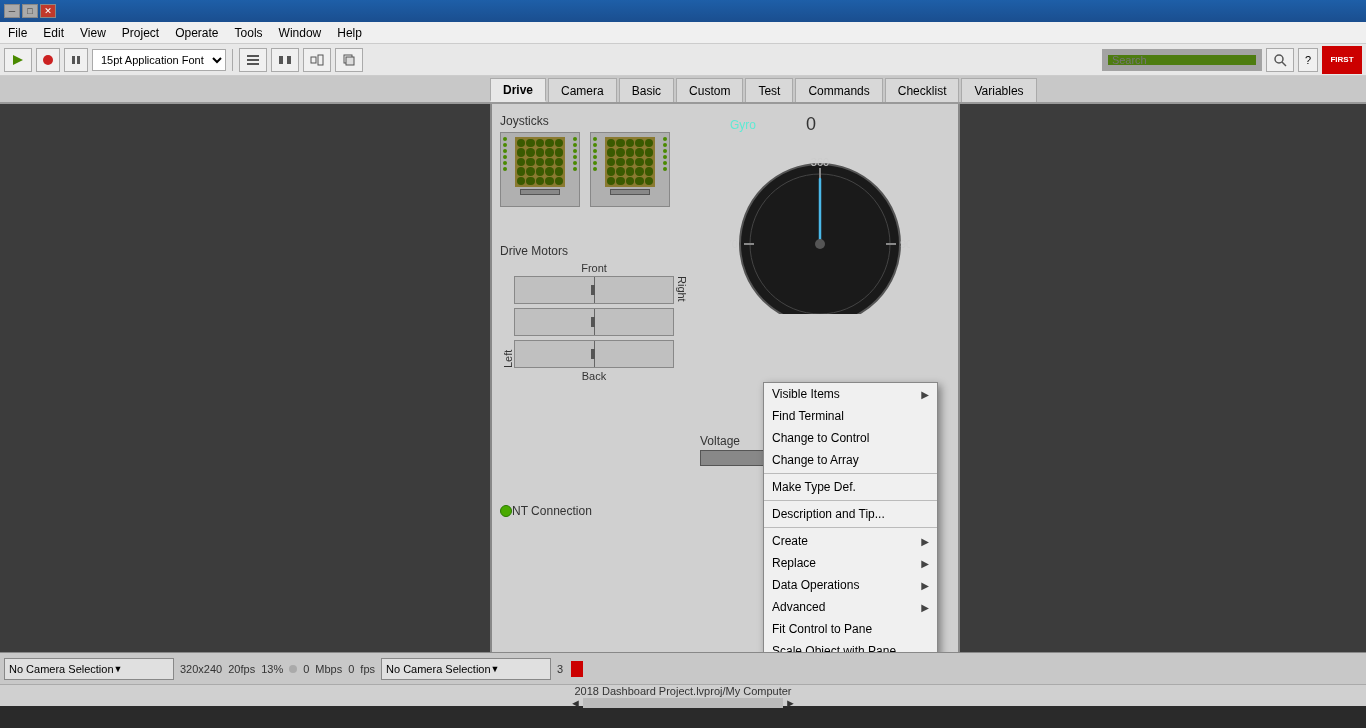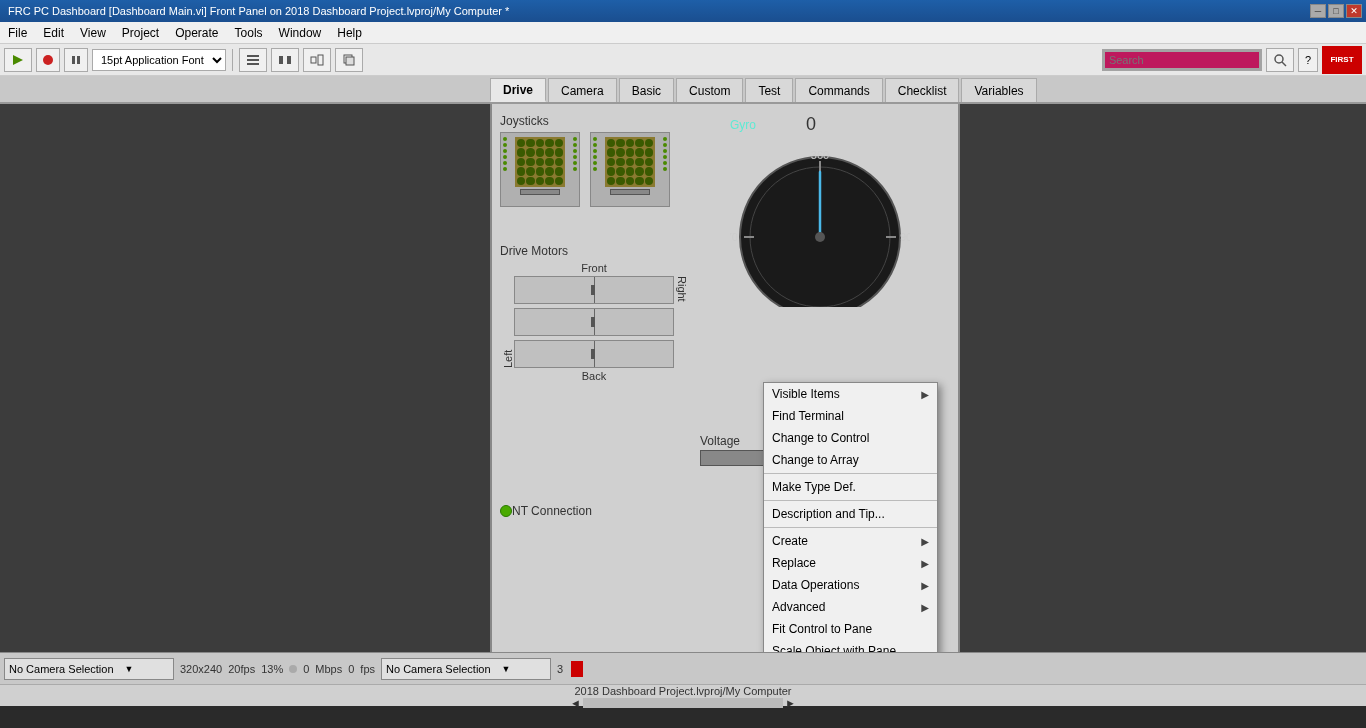--- a/index.html
+++ b/index.html
@@ -76,25 +76,25 @@
       font-size: 11px;
       border: 1px solid #aaa;
       background: white;
       padding: 0 4px;
       min-width: 130px;
     }
     .tb-sep { width: 1px; background: #aaa; height: 22px; margin: 0 2px; }
     .tb-spacer { flex: 1; }
     .search-box {
       height: 22px;
-      border: 3px solid #a3a3a3;
+      border: 6px solid #a3a3a3;
       padding: 0 4px;
       font-size: 11px;
       width: 160px;
-      background: #be185d;
+      background: #4d7c0f;
     }
 
     
     #main-content {
       position: relative;
       height: calc(728px - 22px - 22px - 32px - 22px - 22px);
       background: #3c3c3c;
       display: flex;
       flex-direction: column;
     }
@@ -209,21 +209,21 @@
       top: 10px;
       left: 730px;
       text-align: center;
     }
     .gyro-label { font-size: 12px; color: #5eead4; }
     .gyro-value { font-size: 18px; color: #333; margin-left: 20px; }
     .gyro-dial {
       width: 180px;
       height: 160px;
       position: relative;
-      margin-top: 12px;
+      margin-top: 19px;
     }
 
     
     #drive-motors {
       position: absolute;
       top: 140px;
       left: 500px;
     }
     .motors-label { font-size: 12px; color: #333; margin-bottom: 4px; }
     .motors-front { font-size: 11px; color: #333; text-align: center; margin-bottom: 2px; }
@@ -333,21 +333,21 @@
       padding: 0 4px;
       gap: 6px;
       font-size: 11px;
     }
     .cam-select {
       height: 22px;
       background: #e0e0e0;
       border: 1px solid #888;
       padding: 0 4px;
       font-size: 11px;
-      display: flex; align-items: center; gap: 11px;
+      display: flex; align-items: center; gap: 0;
       cursor: pointer;
       min-width: 170px;
     }
     .cam-select-arrow { font-size: 9px; }
     .cam-status-dot { width: 8px; height: 8px; border-radius: 50%; background: #aaa; }
     .cam-info { color: #333; }
     .mbps-val { color: #333; }
 
     
     #status-bar {
@@ -386,21 +386,20 @@
     .gyro-header {
       display: flex;
       align-items: center;
       gap: 30px;
     }
   </style>
 </head>
 <body>
 
 <div id="title-bar">
-  <span class="title-text">FRC PC Dashboard [Dashboard Main.vi] Front Panel on 2018 Dashboard Project.lvproj/My Computer *</span>
   <div class="win-controls">
     <div class="win-btn">─</div>
     <div class="win-btn">□</div>
     <div class="win-btn close">✕</div>
   </div>
 </div>
 
 <div id="menu-bar">
   <div class="menu-item">File</div>
   <div class="menu-item">Edit</div>

